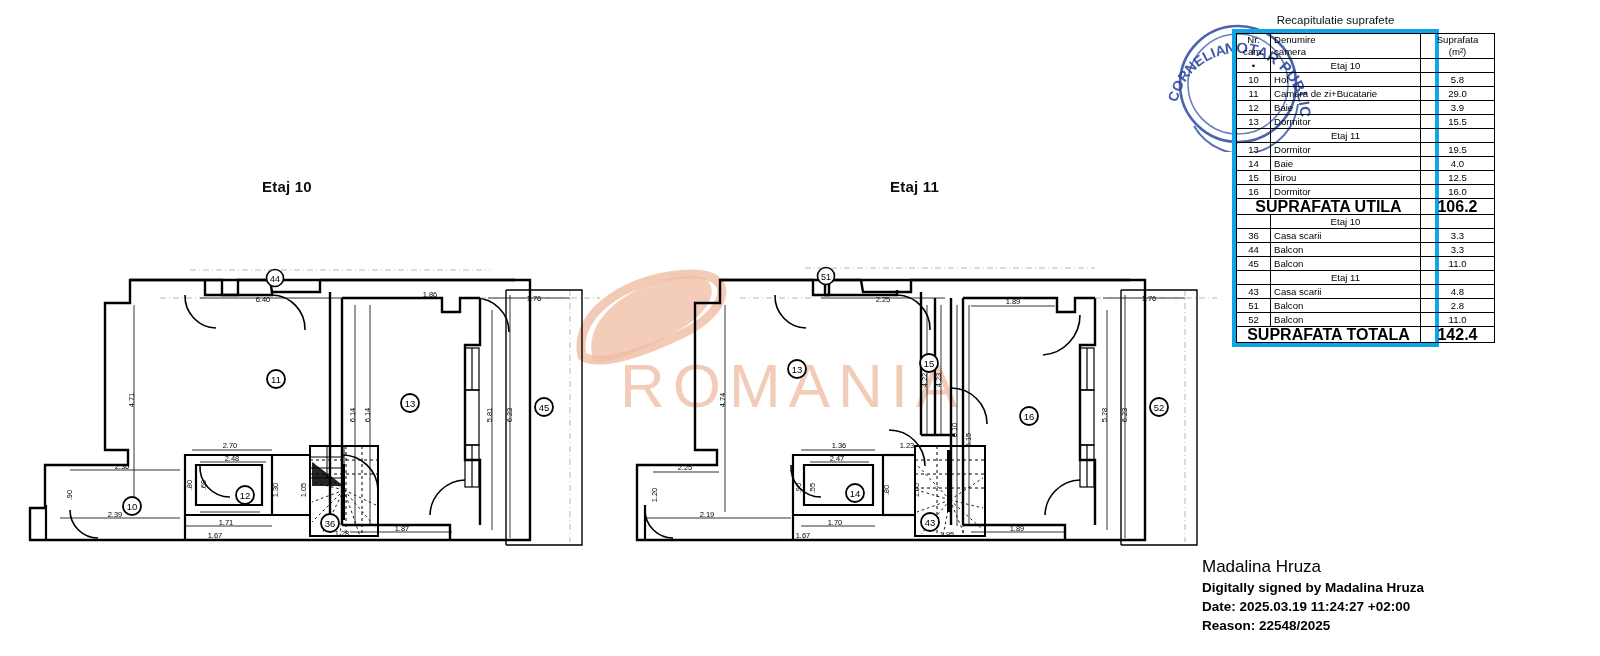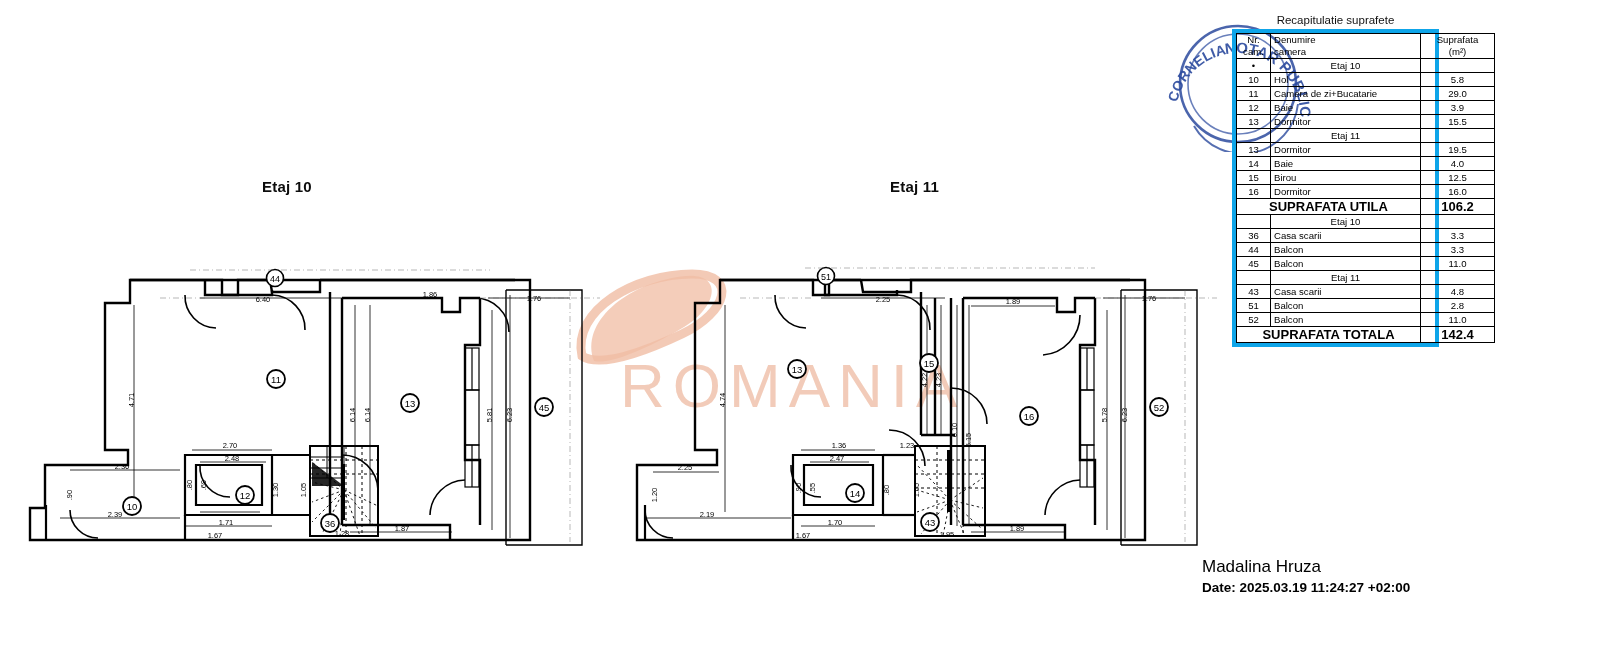--- a/index.html
+++ b/index.html
@@ -93,21 +93,21 @@
   .col-name { width: 150px; text-align: left; }
   .col-area { width: 74px;  text-align: center; }
   thead td { text-align: center; height: 26px; line-height: 11px; }
   tr.section-row td {
     text-align: center;
     font-weight: 400;
   }
   tr.section-row td.sec-bullet { text-align: center; }
   tr.total-row td {
     font-weight: bold;
-    font-size: 13px;
+    font-size: 16px;
     text-align: center;
     height: 16px;
   }
   tr.total-row td.total-val { text-align: center; }
   .tbl-outer { border: 4px solid #0ea5e9; }
 
   
   #signature {
     position: absolute;
     left: 1202px;
@@ -613,16 +613,18 @@
               <td colspan="2">SUPRAFATA TOTALA</td>
               <td class="col-area total-val">142.4</td>
             </tr>
           </tbody>
       </table>
     </div>
   </div>
 
   <div id="signature">
     <div id="sig-name">Madalina Hruza</div>
+    <div class="sig-line">Digitally signed by Madalina Hruza</div>
     <div class="sig-line">Date: 2025.03.19 11:24:27 +02:00</div>
+    <div class="sig-line">Reason: 22548/2025</div>
   </div>
 
 </div>
 
 </body></html>

